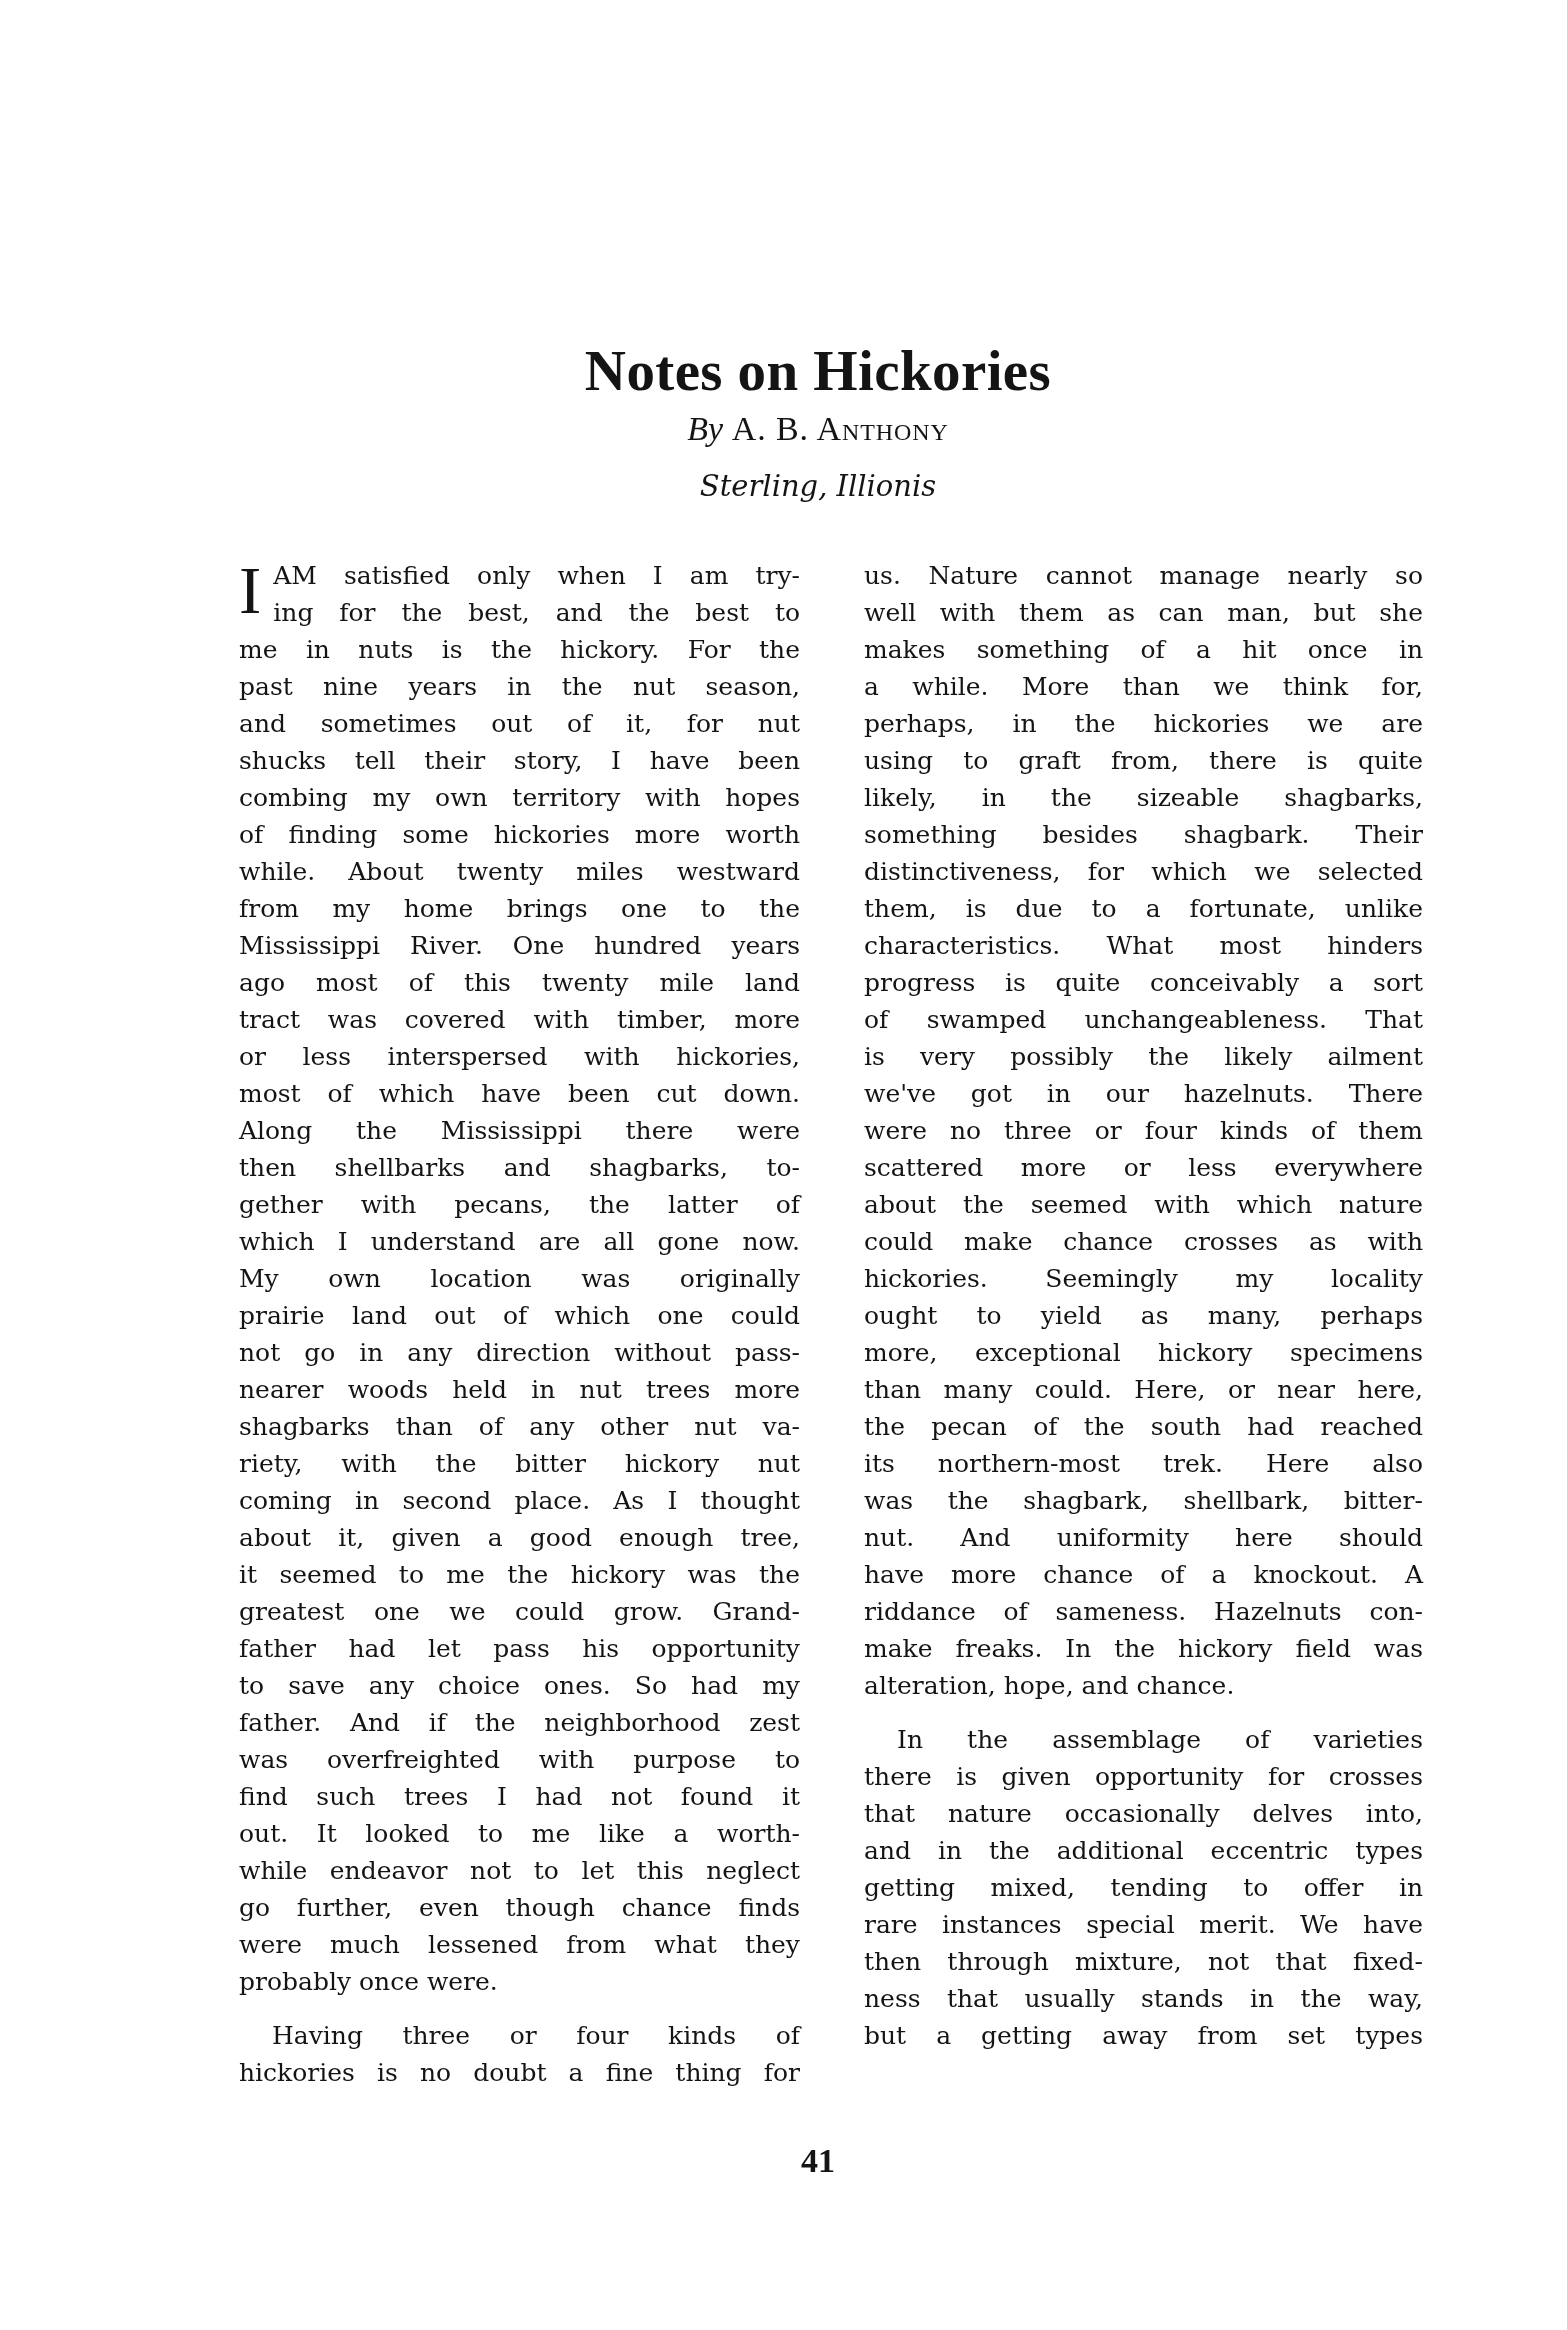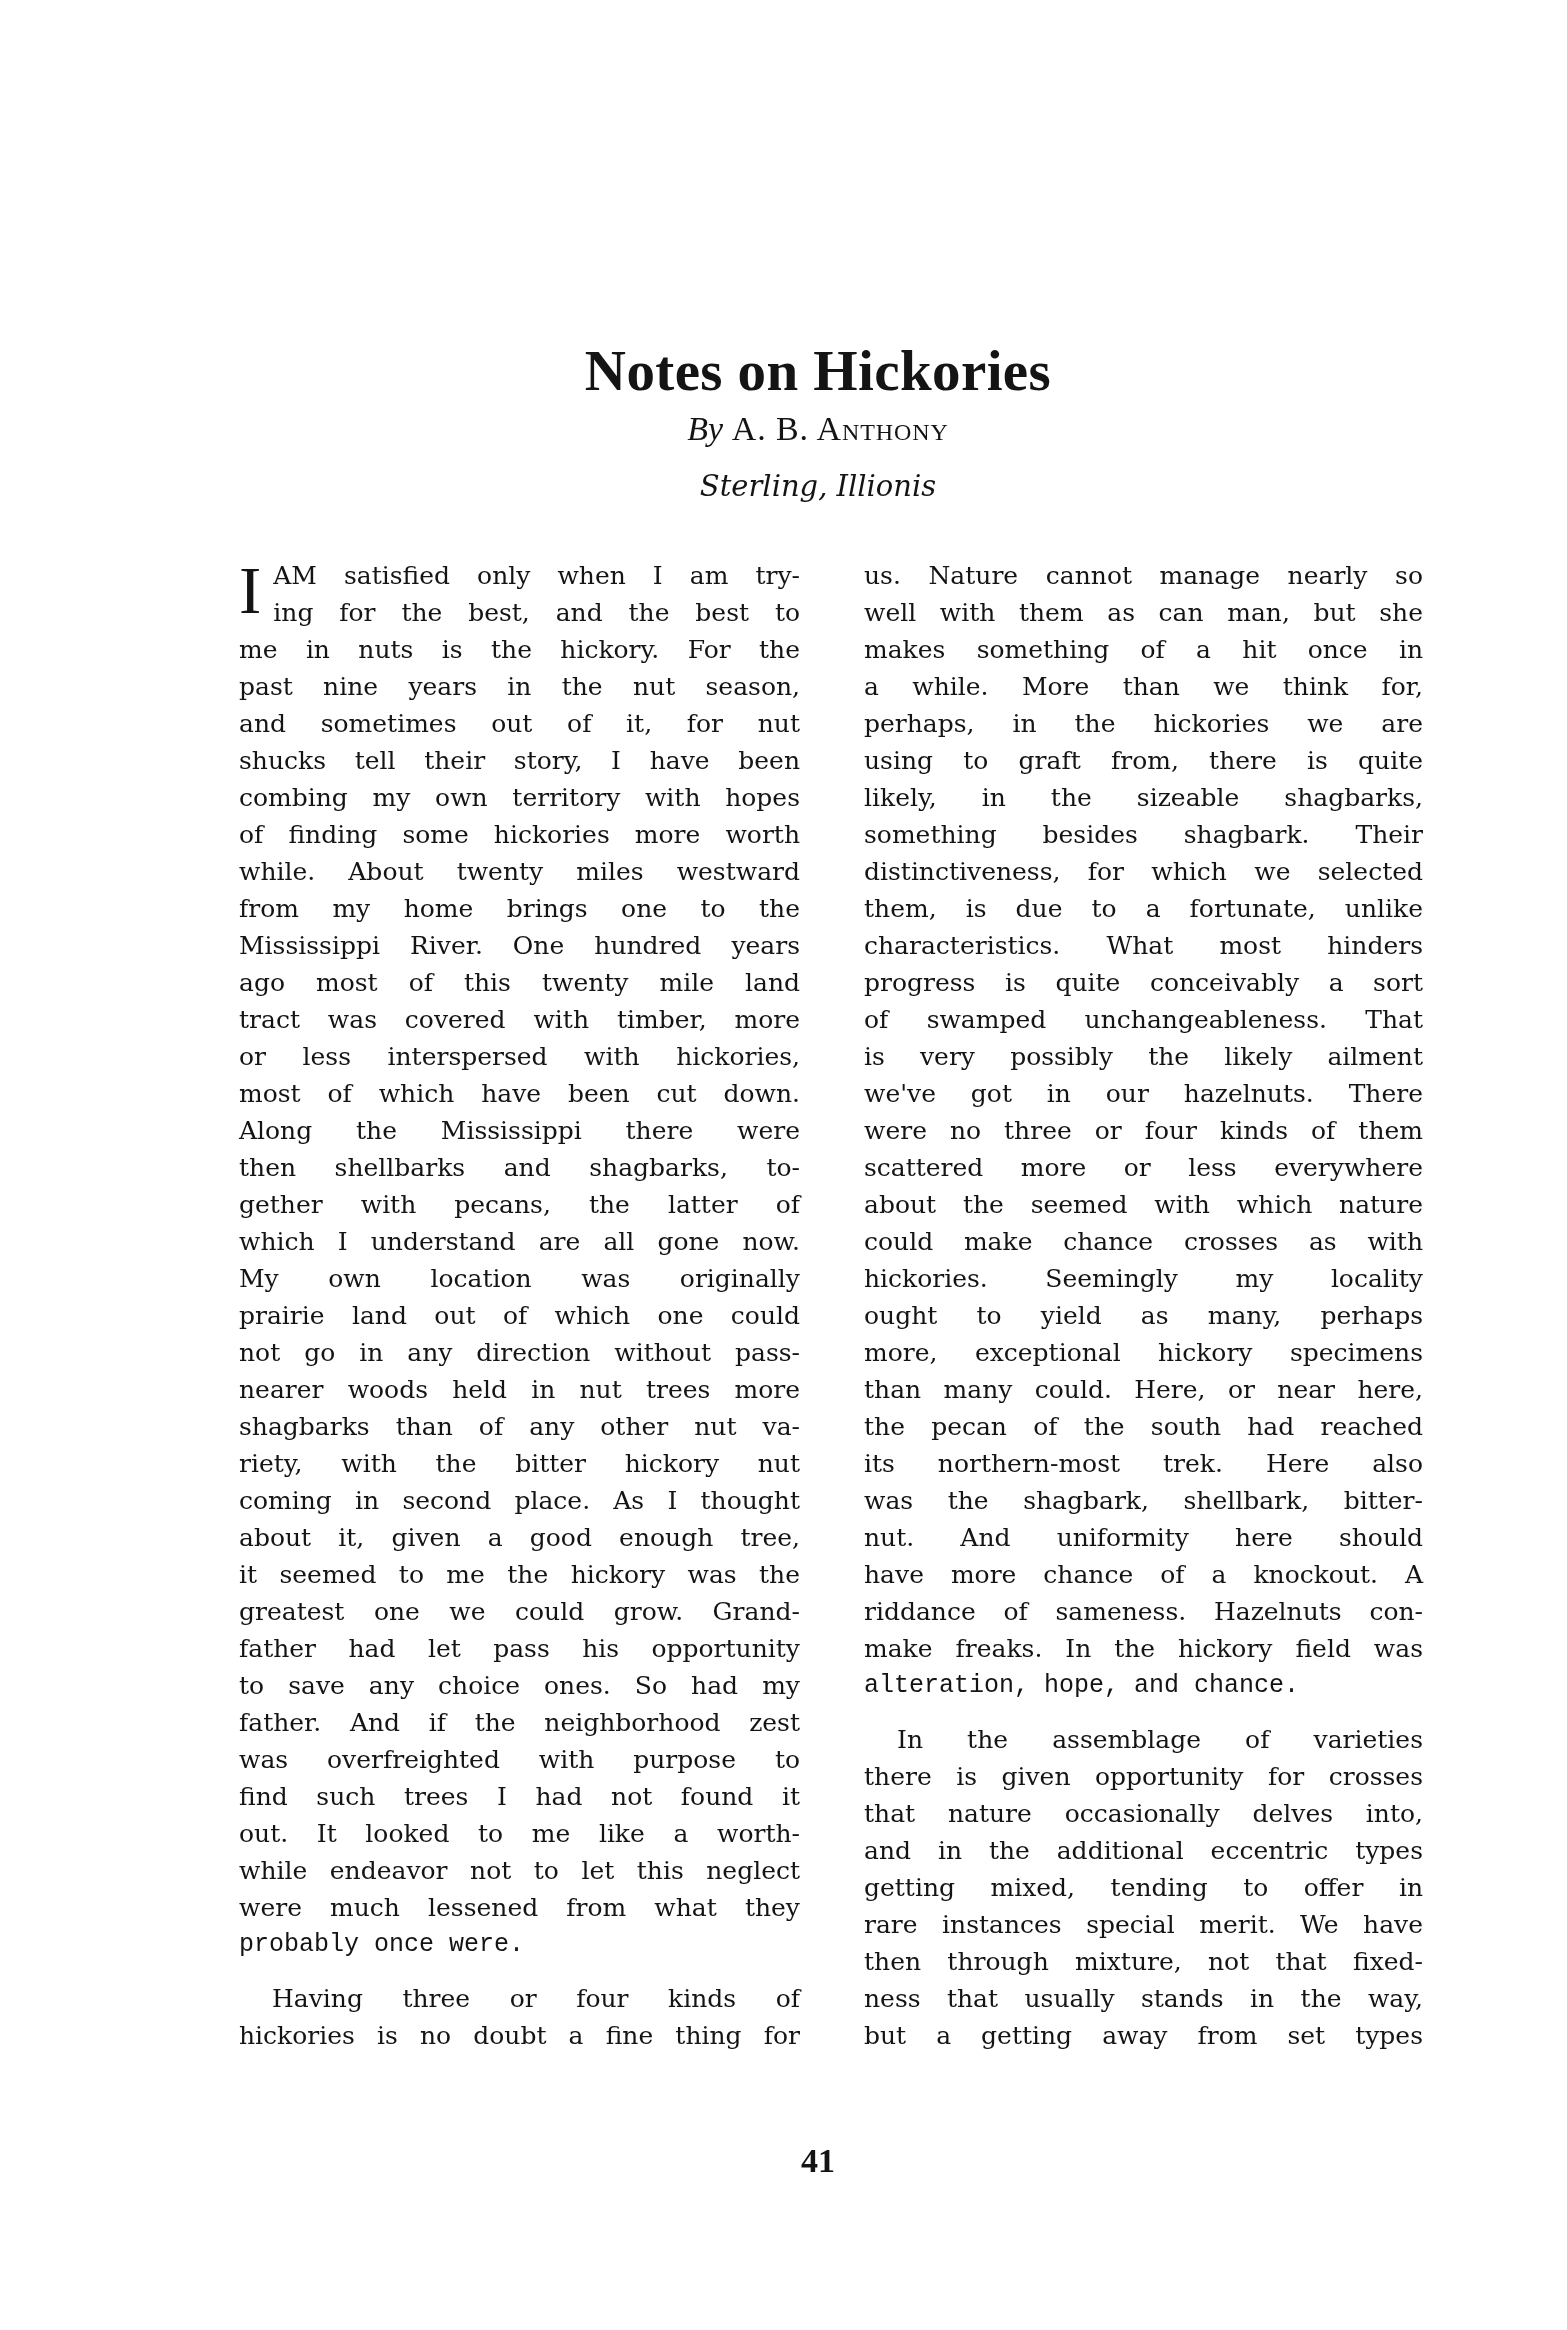--- a/index.html
+++ b/index.html
@@ -6,21 +6,21 @@
     body { width: 1568px; height: 2330px; position: relative; overflow: hidden; color: #141414; font-family: "DejaVu Serif", "Liberation Serif", serif; }
     .title { position: absolute; left: 0; width: 1636px; top: 338px; text-align: center; font-family: "Liberation Serif", serif; font-size: 57px; font-weight: bold; letter-spacing: 0.4px; }
     .byline { position: absolute; left: 0; width: 1636px; top: 410px; text-align: center; font-family: "Liberation Serif", serif; font-size: 34px; }
     .byline .by { font-style: italic; }
     .byline .name { font-variant: small-caps; letter-spacing: 0.9px; margin-top: 29px; }
     .location { position: absolute; left: 0; width: 1636px; top: 469px; text-align: center; font-family: "DejaVu Serif", serif; font-style: italic; font-size: 29px; }
     .col { position: absolute; top: 557px; width: 561px; font-size: 25px; line-height: 37px; }
     .col-left { left: 239px; }
     .col-right { left: 864px; width: 559px; }
     .line { display: block; white-space: nowrap; text-align: justify; text-align-last: justify; height: 37px; }
-    .line.last { text-align-last: left; font-family: Liberation Mono, monospace; }
+    .line.last { text-align-last: left; }
     .line.indent { padding-left: 33px; }
     .gap { display: block; height: 17px; }
     .dropcap { float: left; font-size: 67px; line-height: 57px; margin: 5.1px 12px 0 0; font-family: "Liberation Serif", serif; }
     .first-lines { overflow: hidden; }
     .page-number { position: absolute; left: 0; width: 1636px; top: 2142px; text-align: center; font-family: "Liberation Serif", serif; font-weight: bold; font-size: 34px; }
   </style>
 </head>
 <body>
 
 <div class="title">Notes on Hickories</div>
@@ -66,20 +66,21 @@
       <span class="line">about it, given a good enough tree,</span>
       <span class="line">it seemed to me the hickory was the</span>
       <span class="line">greatest one we could grow. Grand-</span>
       <span class="line">father had let pass his opportunity</span>
       <span class="line">to save any choice ones. So had my</span>
       <span class="line">father. And if the neighborhood zest</span>
       <span class="line">was overfreighted with purpose to</span>
       <span class="line">find such trees I had not found it</span>
       <span class="line">out. It looked to me like a worth-</span>
       <span class="line">while endeavor not to let this neglect</span>
+      <span class="line">go further, even though chance finds</span>
       <span class="line">were much lessened from what they</span>
       <span class="line last">probably once were.</span>
     </div>
   <span class="gap"></span>
   <div id="left-p2">
       <span class="line indent">Having three or four kinds of</span>
       <span class="line">hickories is no doubt a fine thing for</span>
     </div>
 </div>
 

